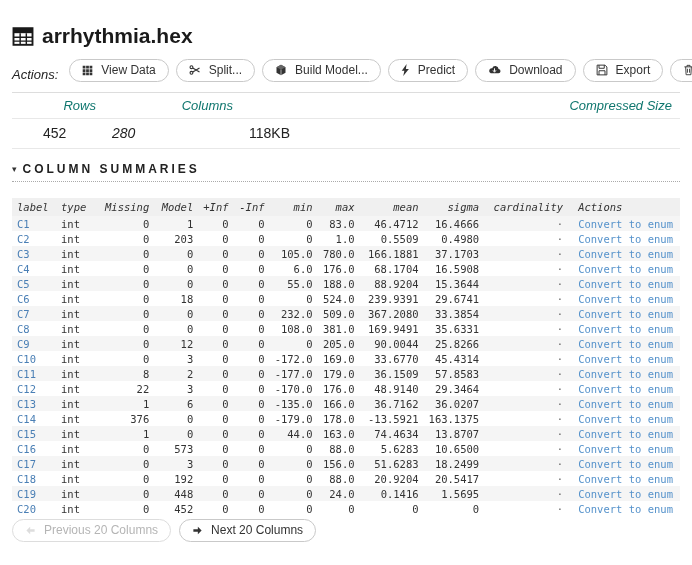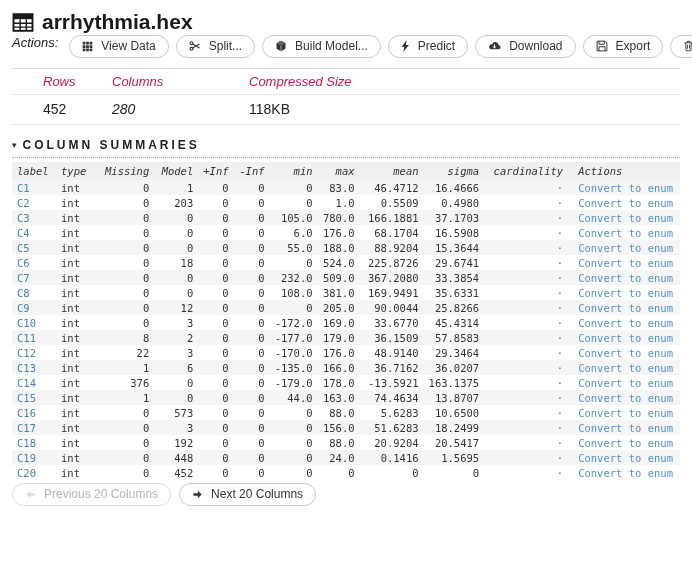--- a/index.html
+++ b/index.html
@@ -7,58 +7,58 @@
     --border:#ddd; --soft-border:#e8e8e8; --text:#333;
   }
   *{box-sizing:border-box;margin:0;padding:0;}
   html,body{width:692px;height:565px;overflow:hidden;}
   body{
     background:#fff;color:var(--text);
     font-family:"Liberation Sans",sans-serif;
     padding:8px 12px;
   }
   
-  .page-title{display:flex;align-items:center;gap:8px;margin-top:2px;
+  .page-title{display:flex;align-items:center;gap:8px;margin-top:16px;
     font-size:21px;font-weight:600;color:#1a1a1a;}
   .page-title svg{display:block;}
   
-  .toolbar{display:flex;align-items:flex-start;gap:7px;margin-top:1px;padding-bottom:10px;}
+  .toolbar{display:flex;align-items:flex-end;gap:7px;margin-top:11px;padding-bottom:10px;}
   .toolbar-label{font-style:italic;font-size:13px;color:#222;margin-right:4px;}
   .btn{
     display:inline-flex;align-items:center;gap:8px;
     border:1px solid #c9c9c9;border-radius:13px;background:#fff;
     padding:3px 12px 4px;font-size:12px;color:#333;
     font-family:"Liberation Sans",sans-serif;cursor:pointer;white-space:nowrap;
   }
   .btn svg{display:block;}
   .btn-delete{margin-left:auto;margin-right:14px;}
   .divider{border:none;border-top:1px solid var(--border);}
   
   .info-table{width:100%;border-collapse:collapse;font-size:13px;}
   .info-table th{
-    font-style:italic;font-weight:normal;text-align:left;color:#be185d;
+    font-style:italic;font-weight:normal;text-align:right;color:#0f766e;
     padding:5px 8px;border-bottom:1px solid var(--soft-border);
   }
   .info-table td{
     font-size:14px;padding:6px 8px 7px;border-bottom:1px solid var(--soft-border);color:#222;
   }
   .info-table th:first-child,.info-table td:first-child{padding-left:31px;width:92px;}
   .info-table th:nth-child(2),.info-table td:nth-child(2){width:137px;font-style:italic;}
   
   .section-head{
     display:flex;align-items:center;gap:6px;margin-top:13px;
     padding-bottom:5px;border-bottom:1px dotted #aaa;cursor:pointer;
   }
   .section-caret{font-size:9px;color:#333;line-height:1;}
   .section-title{
     font-size:12px;font-weight:700;letter-spacing:3px;color:#222;text-transform:uppercase;
   }
   
   .summary{
-    width:100%;border-collapse:collapse;margin-top:4px;
+    width:100%;border-collapse:collapse;margin-top:16px;
     font-family:"DejaVu Sans Mono","Liberation Mono",monospace;font-size:10.5px;
   }
   .summary th{
     background:var(--thead-bg);font-style:italic;font-weight:normal;
     text-align:left;color:#333;padding:3px 5px;white-space:nowrap;
   }
   .summary td{padding:1.5px 5px;white-space:nowrap;color:#333;}
   .summary tbody tr:nth-child(odd){background:var(--stripe);}
   .summary th:nth-child(1){width:44px;} .summary th:nth-child(2){width:44px;}
   .summary th:nth-child(3){width:50px;} .summary th:nth-child(4){width:44px;}
@@ -278,21 +278,21 @@
       </tr>
       <tr>
         <td class="col-label">C6</td>
         <td>int</td>
         <td>0</td>
         <td>18</td>
         <td>0</td>
         <td>0</td>
         <td>0</td>
         <td>524.0</td>
-        <td>225.8726</td>
+        <td>239.9391</td>
         <td>29.6741</td>
         <td class="col-card">·</td>
         <td class="col-action">Convert to enum</td>
       </tr>
       <tr>
         <td class="col-label">C7</td>
         <td>int</td>
         <td>0</td>
         <td>0</td>
         <td>0</td>

